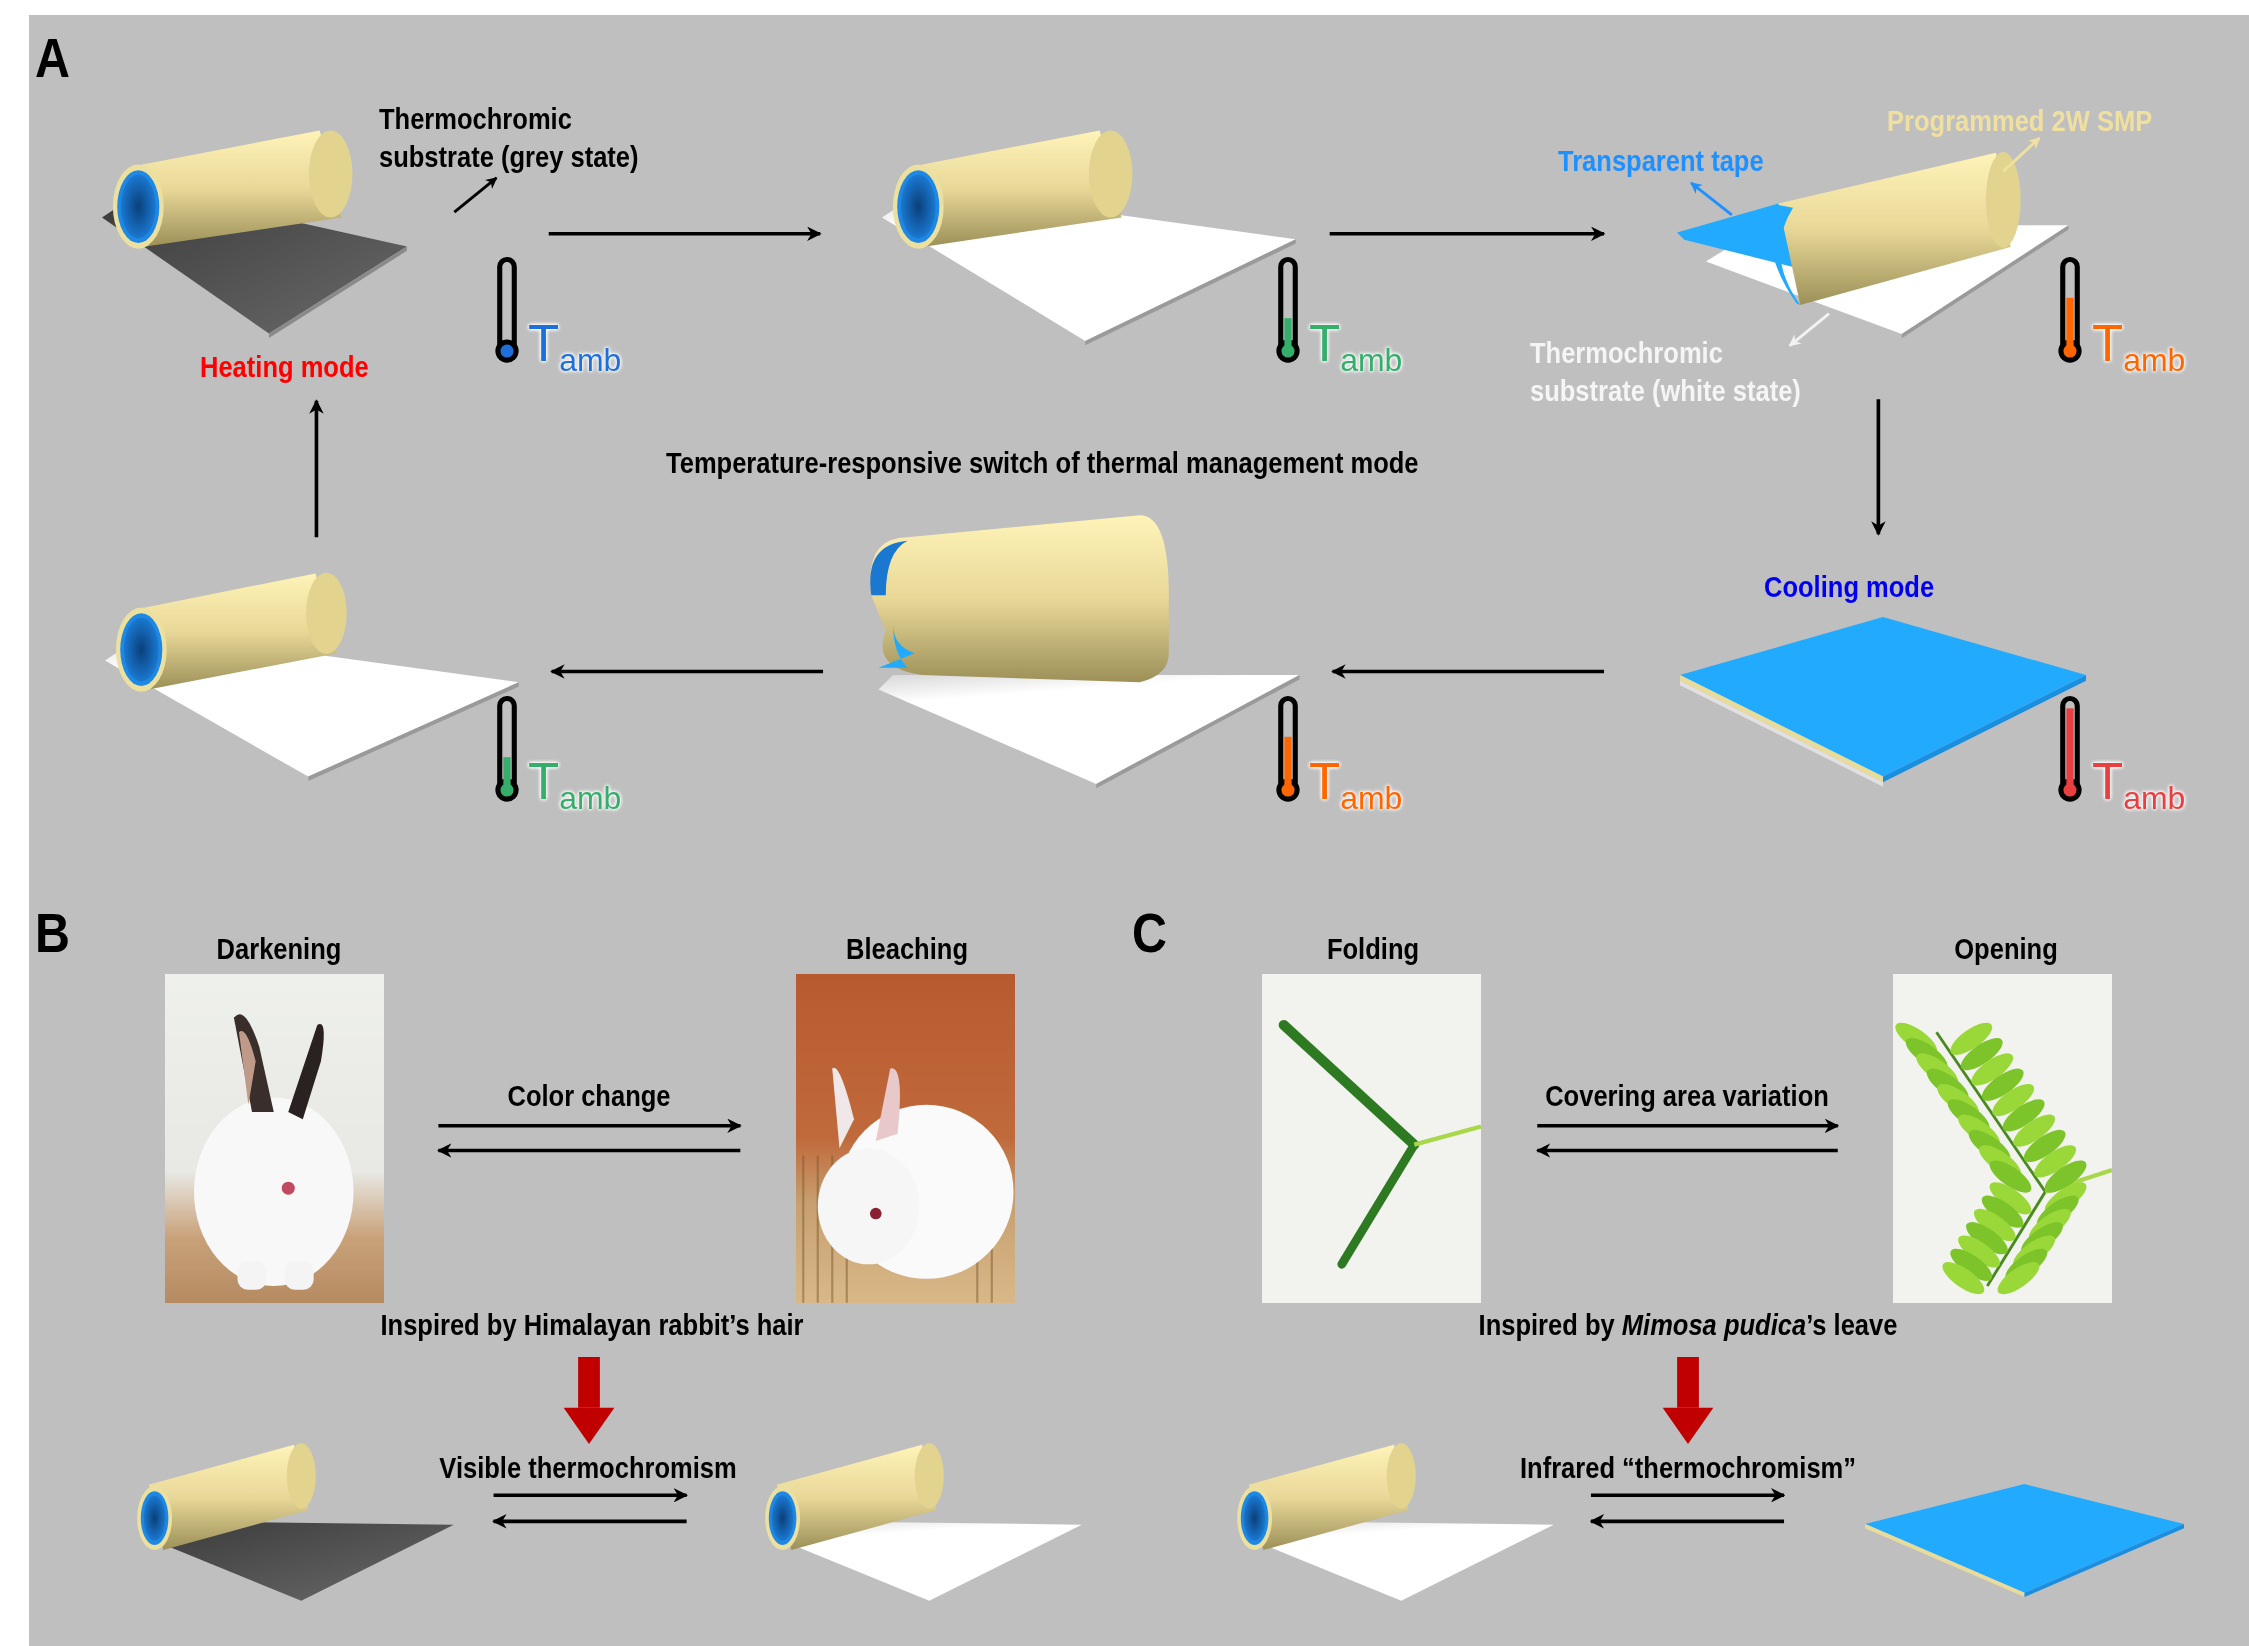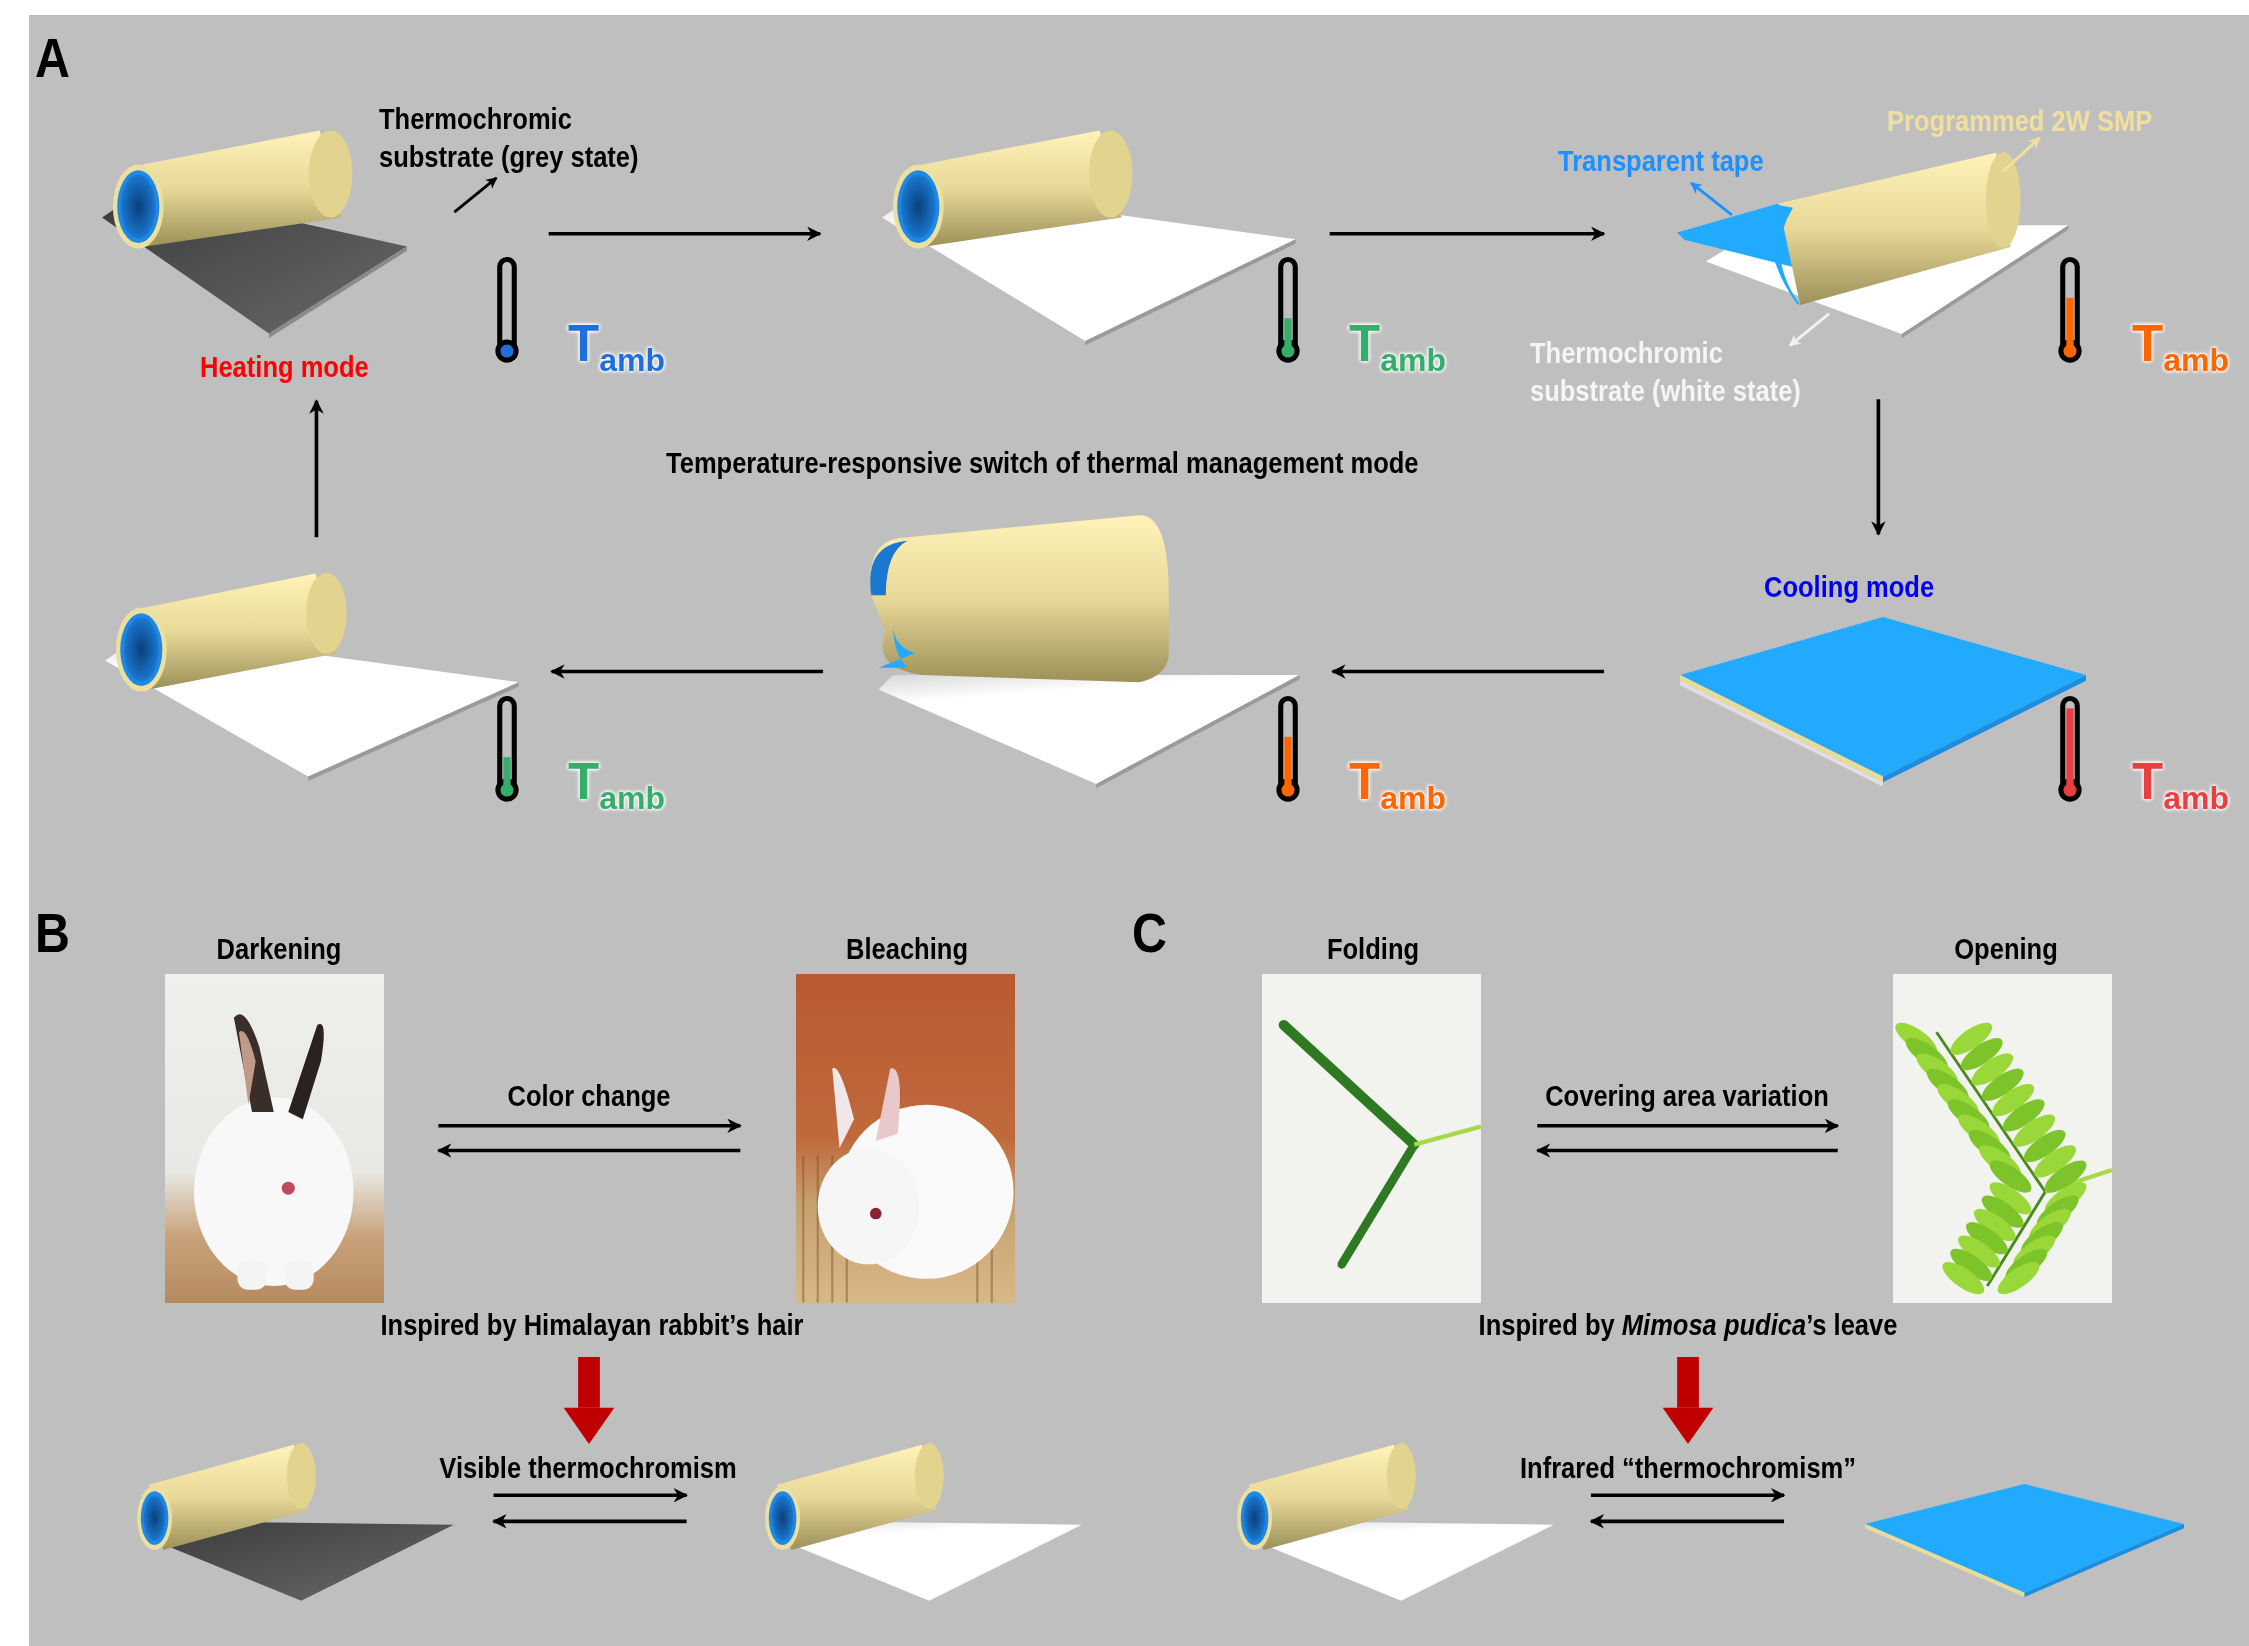--- a/index.html
+++ b/index.html
@@ -2,22 +2,22 @@
 <html style="font-size:11.6px"><head>
 <meta charset="utf-8">
 <style>
   html,body{margin:0;padding:0;background:#ffffff;}
   body{width:2250px;height:1647px;position:relative;overflow:hidden;font-family:"Liberation Sans",sans-serif;}
   .bg{position:absolute;left:29px;top:14.5px;width:2221px;height:1632px;background:#bfbfbf;}
   .txt{position:absolute;font-family:"Liberation Sans",sans-serif;font-weight:bold;white-space:nowrap;transform:scaleX(0.88);transform-origin:left top;}
   .panel-label{font-size:55px;color:#000;}
   .lbl{font-size:29px;color:#000;line-height:38px;}
   .center{transform:translateX(-50%) scaleX(0.88);transform-origin:center top;}
-  .tamb{position:absolute;font-family:"Liberation Sans",sans-serif;font-weight:bold;
-        text-shadow:0 0 4.4px #fff,0 0 4.4px #fff,0 0 2.9px #fff;margin-left:40px;}
+  .tamb{position:absolute;font-family:"Liberation Sans",sans-serif;font-weight:normal;
+        text-shadow:0 0 4.4px #fff,0 0 4.4px #fff,0 0 2.9px #fff;}
   .tamb .T{font-size:51px;}
   .tamb .sub{font-size:32px;position:relative;top:10.2px;}
   svg{position:absolute;overflow:visible;}
   .photo{position:absolute;overflow:hidden;}
 </style>
 </head>
 <body>
 
 <div class="bg"></div>
 

